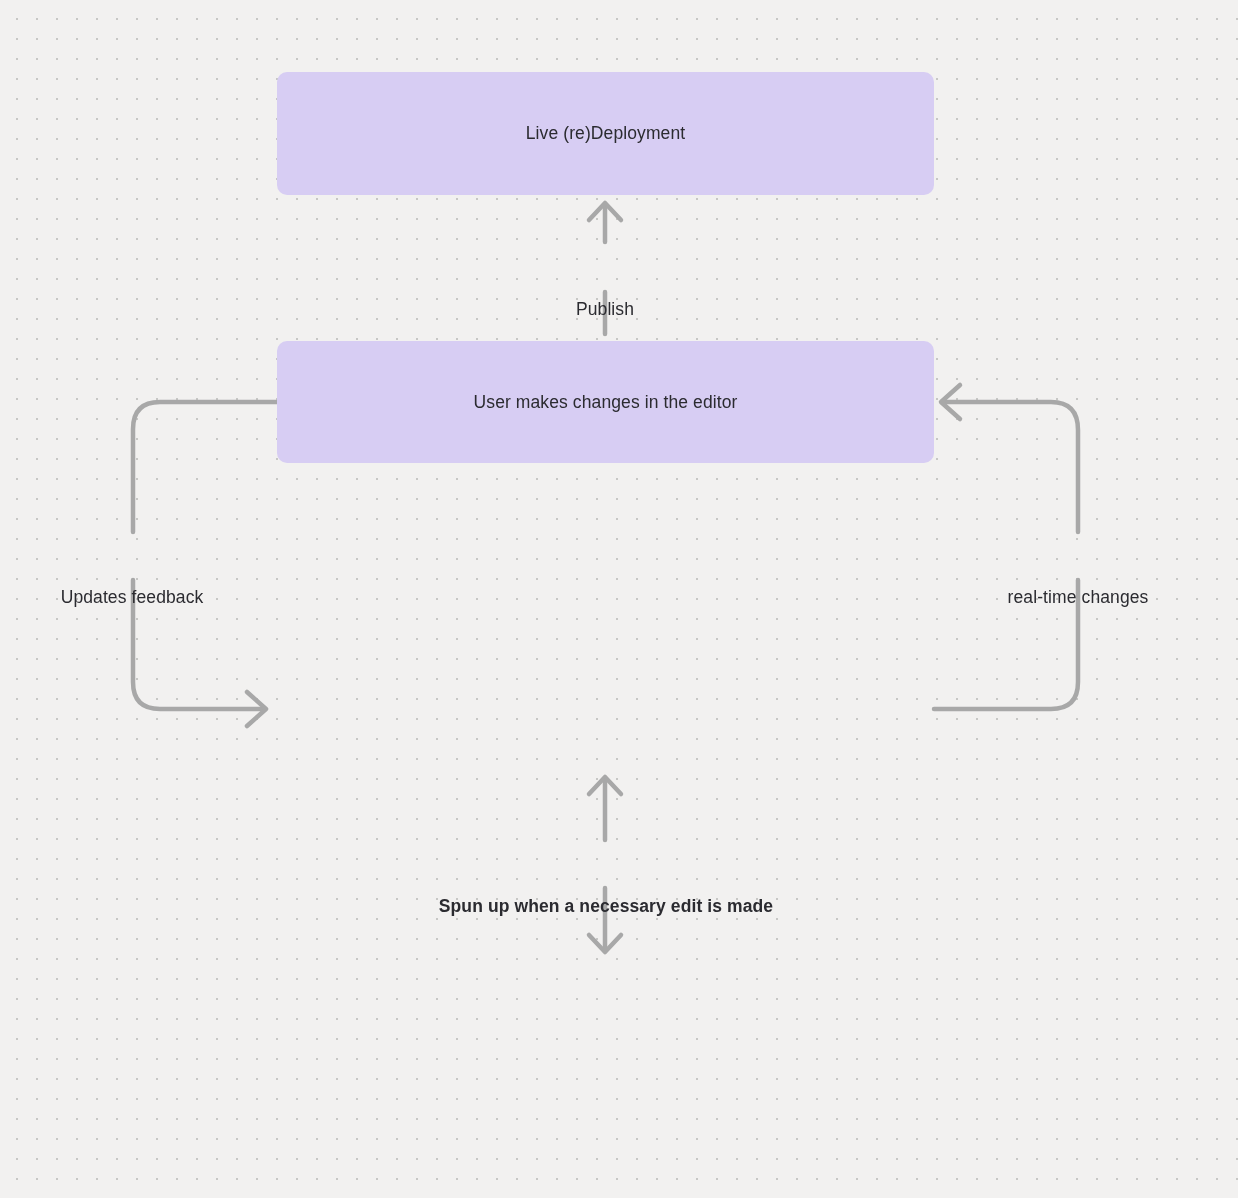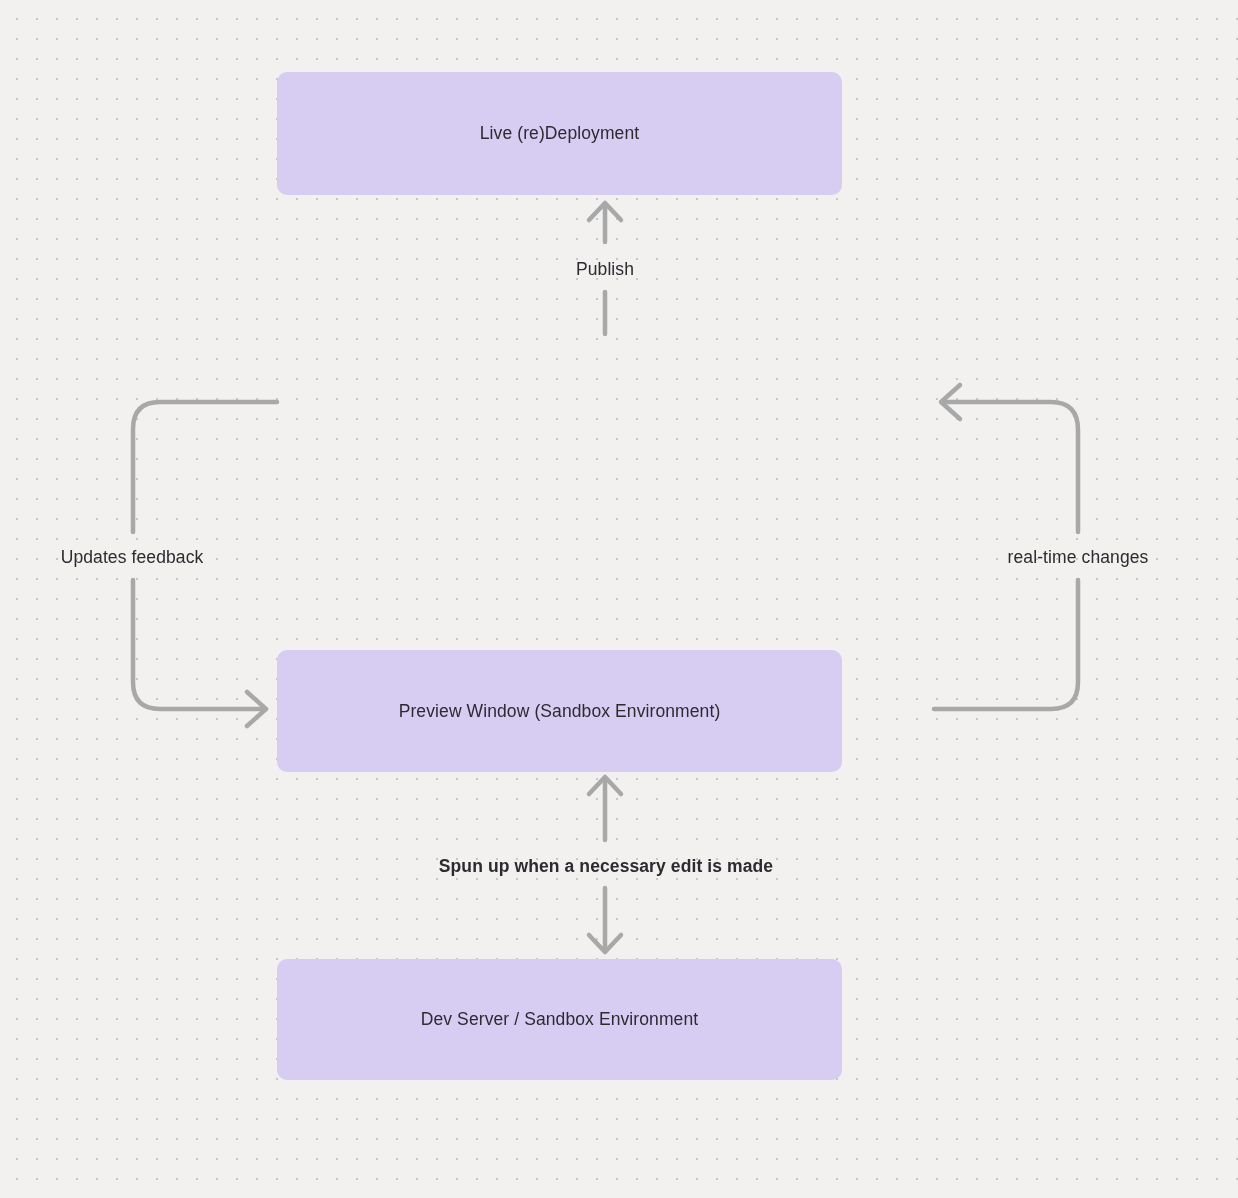--- a/index.html
+++ b/index.html
@@ -29,21 +29,21 @@
   .edges-svg path {
     fill: none;
     stroke: #a8a8a8;
     stroke-width: 4.5;
     stroke-linecap: round;
     stroke-linejoin: round;
   }
   .node {
     position: absolute;
     left: 277px;
-    width: 565px;
+    width: 657px;
     background: #d7cdf3;
     border-radius: 10px;
     display: flex;
     align-items: center;
     justify-content: center;
     box-sizing: border-box;
   }
   .node span {
     font-size: 17.5px;
     color: #2b2b30;
@@ -54,20 +54,21 @@
   .node-2 { top: 341px; height: 122px; }
   .node-3 { top: 650px; height: 122px; }
   .node-4 { top: 959px; height: 121px; }
   .edge-label {
     position: absolute;
     transform: translate(-50%, -50%);
     font-size: 17.5px;
     color: #2b2b30;
     letter-spacing: 0.1px;
     white-space: nowrap;
+    margin-top: 40px;
   }
   .label-publish  { left: 605px;  top: 269px; }
   .label-updates  { left: 132px;  top: 557px; }
   .label-realtime { left: 1078px; top: 557px; }
   .label-spunup   { left: 606px;  top: 866px; font-weight: bold; }
 </style>
 </head>
 <body>
 
 <div class="canvas">
@@ -97,28 +98,25 @@
       <path d="M605 781 L605 840"></path>
       <path d="M605 888 L605 948"></path>
       <path d="M589 935 L605 952 L621 935"></path>
     </g>
   </svg>
 
   <div class="node node-1">
     <span>Live (re)Deployment</span>
   </div>
 
-
-  <div class="node node-3">
-    <span>Preview Window (Sandbox Environment)</span>
+  <div class="node node-2">
+    <span>User makes changes in the editor</span>
   </div>
 
-  <div class="node node-4">
-    <span>Dev Server / Sandbox Environment</span>
-  </div>
+
 
   <div class="edge-label label-publish">Publish</div>
 
   <div class="edge-label label-updates">Updates feedback</div>
 
   <div class="edge-label label-realtime">real-time changes</div>
 
   <div class="edge-label label-spunup">Spun up when a necessary edit is made</div>
 
 </div>

